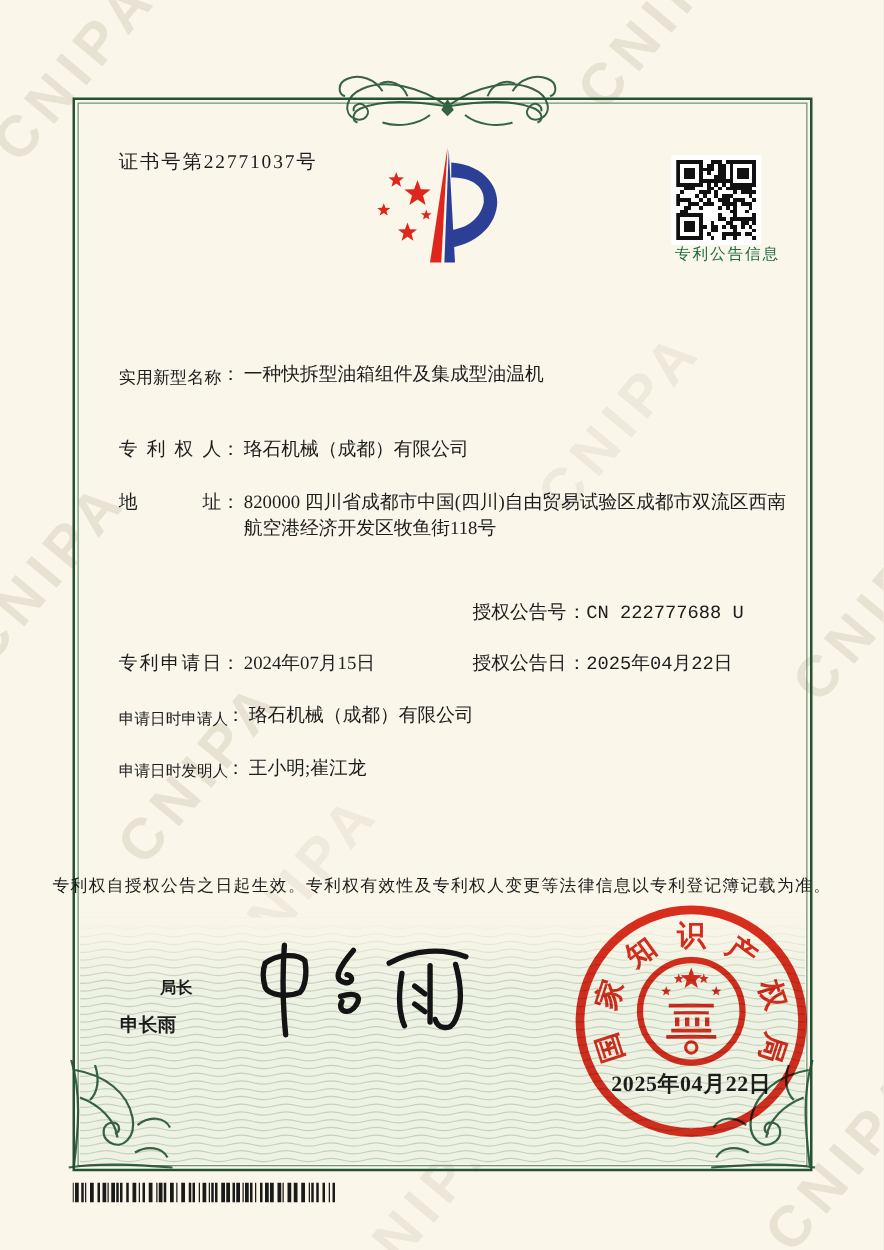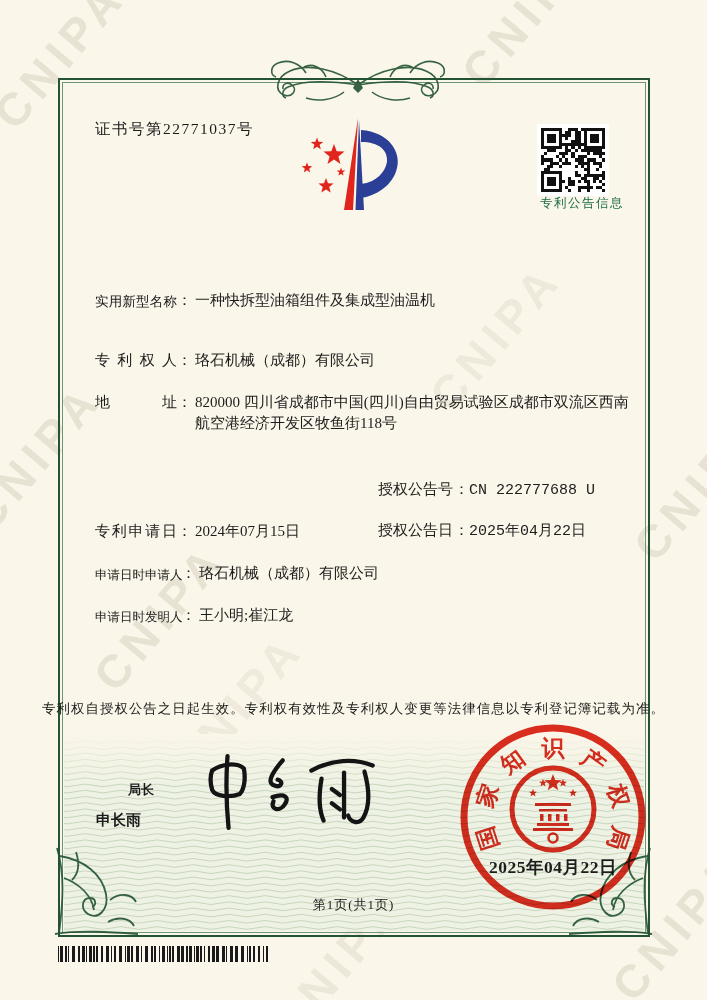--- a/index.html
+++ b/index.html
@@ -466,21 +466,20 @@
       <rect x="83" y="93" width="3.5" height="7" fill="#dd2314"></rect>
       <rect x="91" y="93" width="3.5" height="7" fill="#dd2314"></rect>
       <rect x="99" y="93" width="3.5" height="7" fill="#dd2314"></rect>
       <rect x="107" y="93" width="3.5" height="7" fill="#dd2314"></rect>
       <rect x="80" y="102" width="32" height="3" fill="#dd2314"></rect>
       <rect x="76" y="107" width="40" height="3" fill="#dd2314"></rect>
       <circle cx="96" cy="117" r="4.5" fill="none" stroke="#dd2314" stroke-width="2.5"></circle>
       <text x="96" y="152" text-anchor="middle" font-size="17.5" font-weight="bold" fill="#141414" letter-spacing="0.5" font-family="'Liberation Serif',serif">2025年04月22日</text>
     </svg>
 
-  <div class="footer">第1页(共1页)</div>
   <svg class="barcode" id="barcode-svg" width="213" height="16">
       <rect x="0" y="0" width="1" height="16" fill="#1a1a1a"></rect>
       <rect x="2" y="0" width="3" height="16" fill="#1a1a1a"></rect>
       <rect x="7" y="0" width="2" height="16" fill="#1a1a1a"></rect>
       <rect x="10" y="0" width="1" height="16" fill="#1a1a1a"></rect>
       <rect x="14" y="0" width="3" height="16" fill="#1a1a1a"></rect>
       <rect x="20" y="0" width="2" height="16" fill="#1a1a1a"></rect>
       <rect x="24" y="0" width="3" height="16" fill="#1a1a1a"></rect>
       <rect x="28" y="0" width="1" height="16" fill="#1a1a1a"></rect>
       <rect x="31" y="0" width="3" height="16" fill="#1a1a1a"></rect>

